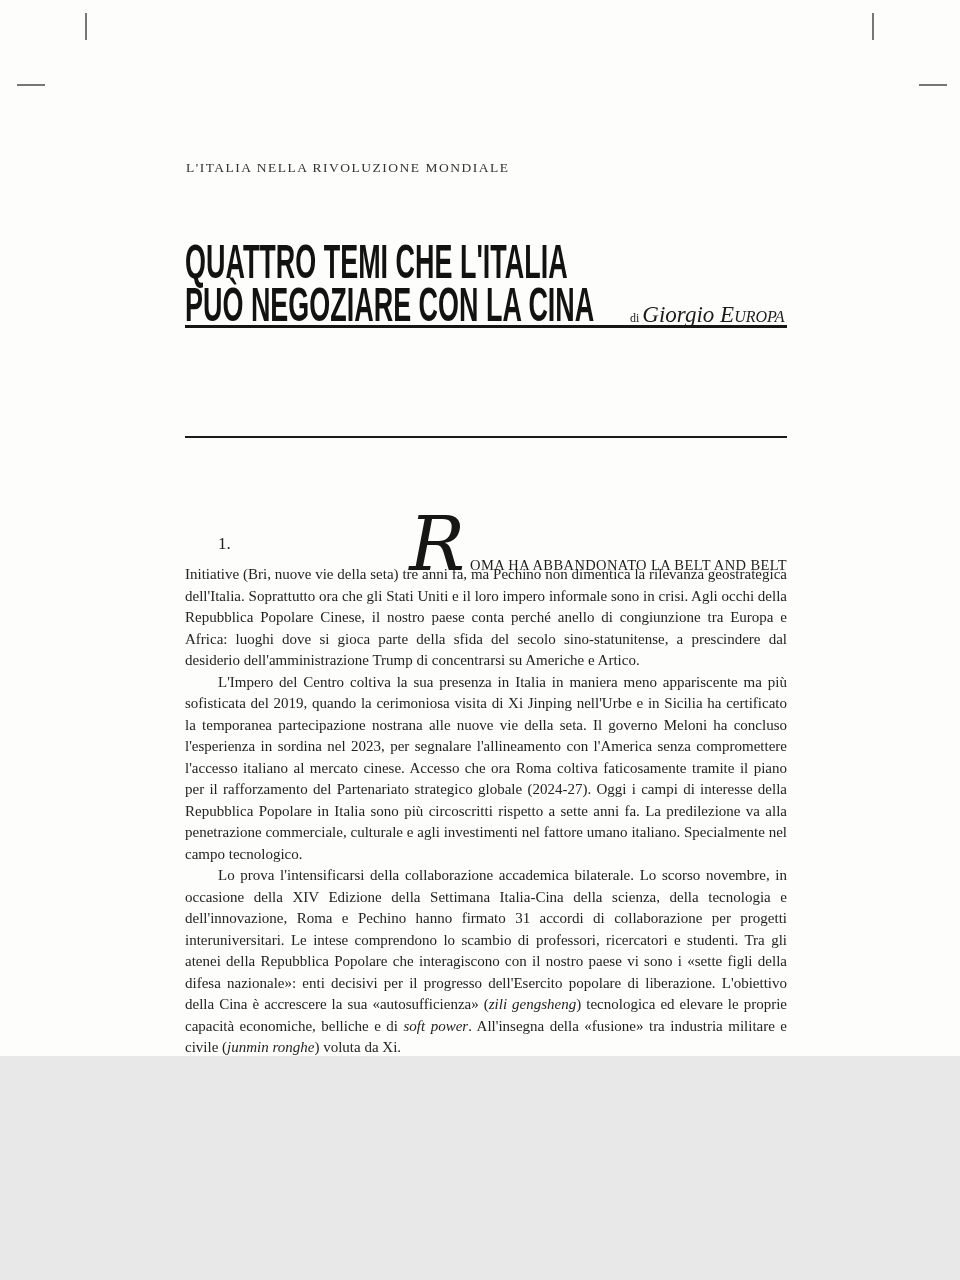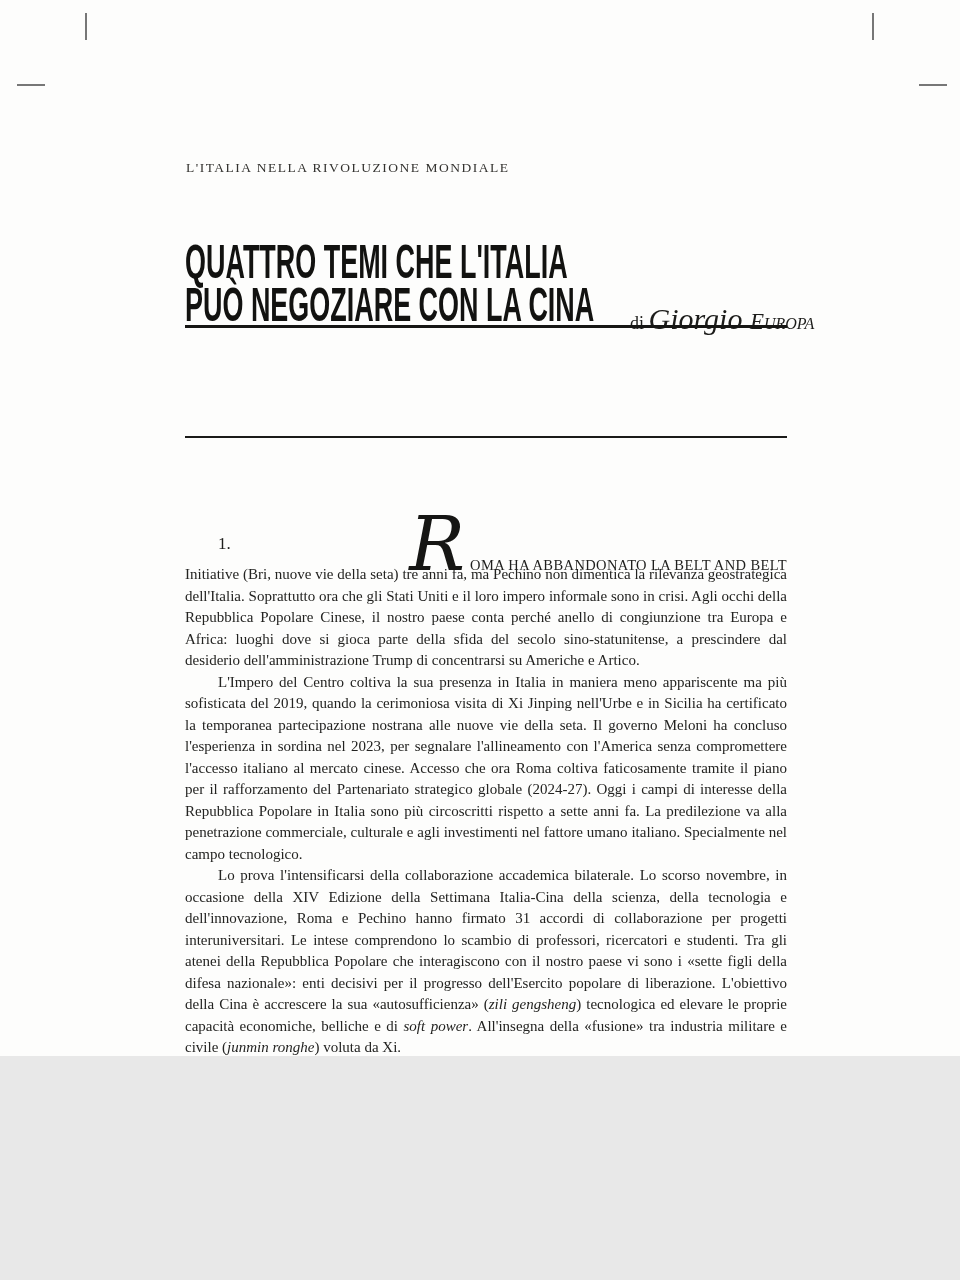--- a/index.html
+++ b/index.html
@@ -24,22 +24,22 @@
   .title-line {
     font-family:"Liberation Sans", sans-serif; font-weight:bold;
     font-size:49px; line-height:43px; color:#121210;
     white-space:nowrap; transform:scaleX(0.55); transform-origin:0 0;
     letter-spacing:0px;
   }
   .byline {
     position:absolute; left:445px; top:62px; white-space:nowrap;
     font-family:"Liberation Serif", serif; color:#1c1c1a;
   }
-  .byline .di { font-size:18px; }
-  .byline .author-first { font-style:italic; font-size:30px;text-align:center; }
+  .byline .di { font-size:12px; }
+  .byline .author-first { font-style:italic; font-size:23px;text-align:center; }
   .byline .author-last { font-style:italic; font-size:23px; font-variant:small-caps; }
 
   .rule-top    { position:absolute; left:185px; top:325px; width:602px; height:3px; background:#161614; }
   .rule-bottom { position:absolute; left:185px; top:436px; width:602px; height:2px; background:#1b1b19; }
 
   .abstract {
     position:absolute; left:186px; top:330px; width:604px;
     font-style:italic; font-size:21px; line-height:24.5px; color:#1a1a18;
   }
 

